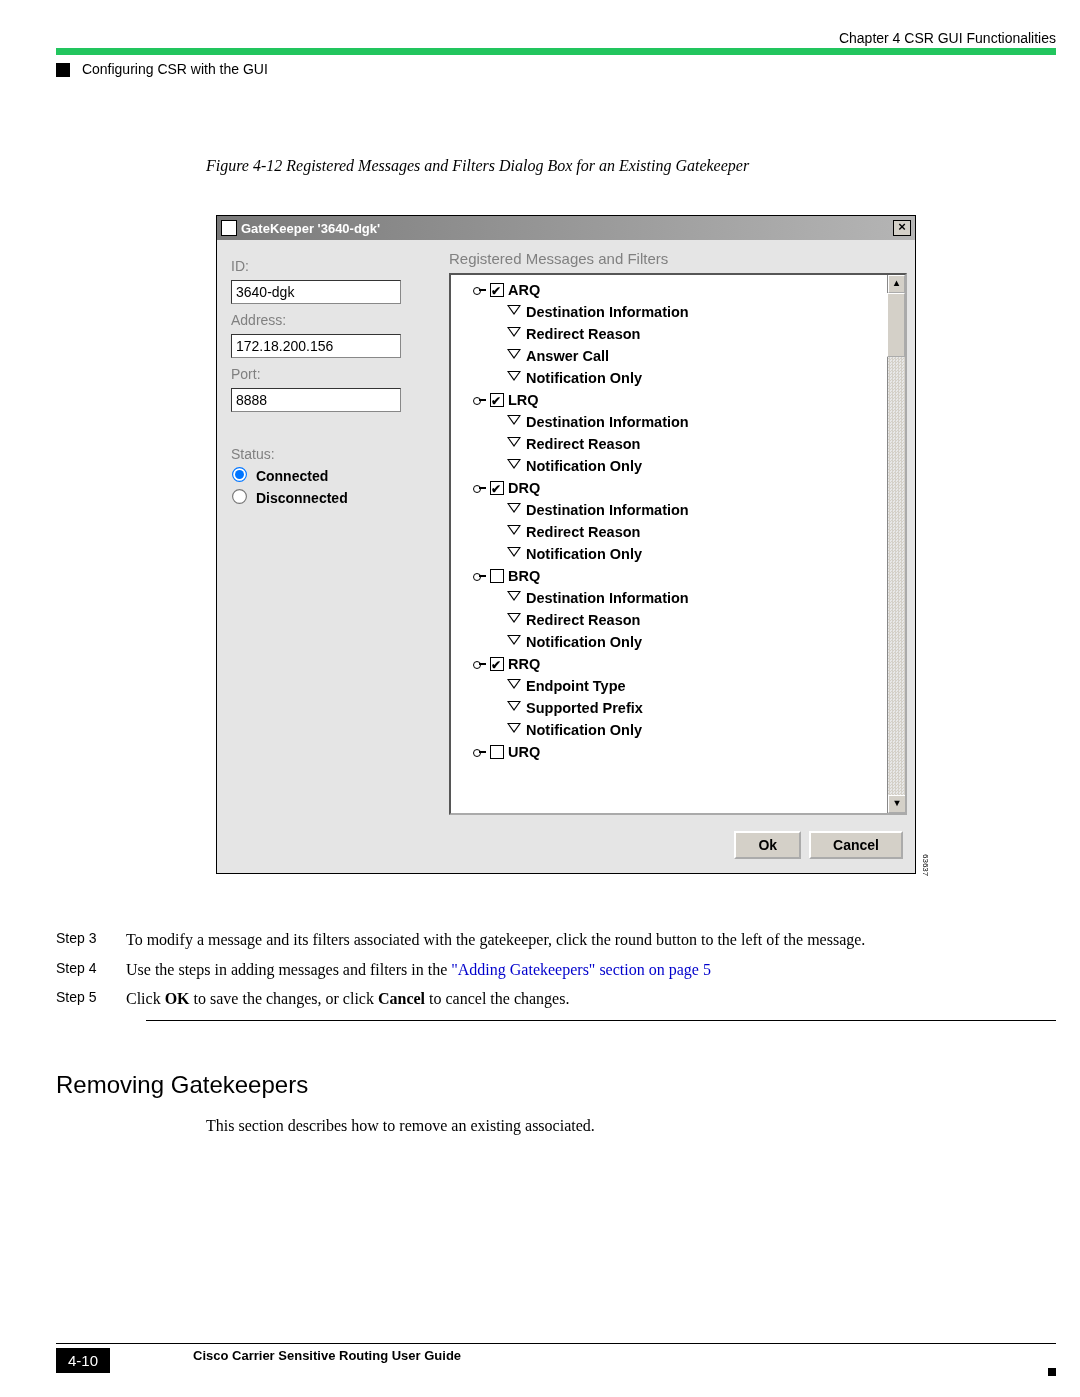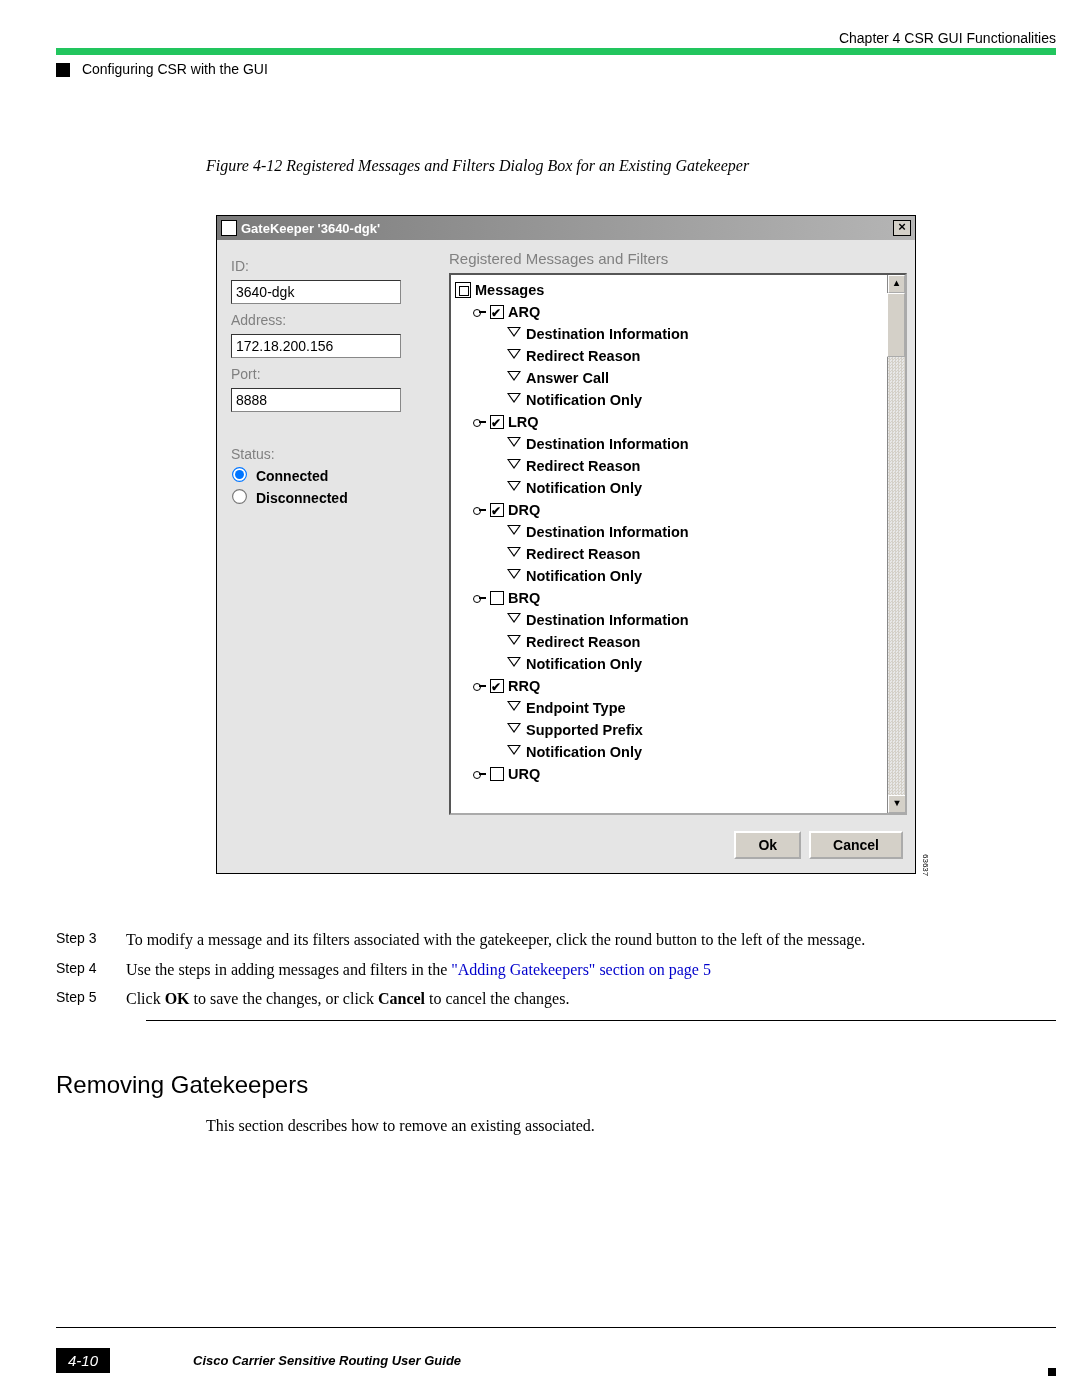--- a/index.html
+++ b/index.html
@@ -254,24 +254,23 @@
     font-weight: normal;
     margin-bottom: 18px;
   }
   .section-body { margin-left: 150px; font-size: 16px; }
   .footer {
     position: absolute;
     bottom: 24px;
     left: 56px;
     width: 1000px;
     border-top: 1px solid #000;
-    padding-top: 20px;
-    display: flex;
-    align-items: center;
-    font-style: italic;
+    padding-top: 4px;
+    display: flex;
+    align-items: flex-start;
   }
   .page-num {
     background: #000;
     color: #fff;
     font-family: Arial, sans-serif;
     font-size: 15px;
     padding: 4px 12px;
     margin-right: 18px;
   }
   .footer-title {
@@ -327,24 +326,20 @@
             <div class="radio-row">
               <input type="radio" name="st" style="">
               <span>Disconnected</span>
             </div>
           </div>
         </div>
         <div class="rightcol">
           <div class="rheading">Registered Messages and Filters</div>
           <div class="tree-box">
             <div class="tree-inner" id="tree-root">
-                <div class="msgroot">
-                  <span class="rooticon"></span> 
-                  <span>Messages</span>
-                </div>
                 <div class="msgnode">
                   <span class="keyicon"></span>
                   <span class="cbox checked"></span>
                   <span>ARQ</span>
                 </div>
                 <div class="fnode">
                   <span class="ficon"></span>
                   <span>Destination Information</span>
                 </div>
                 <div class="fnode">

